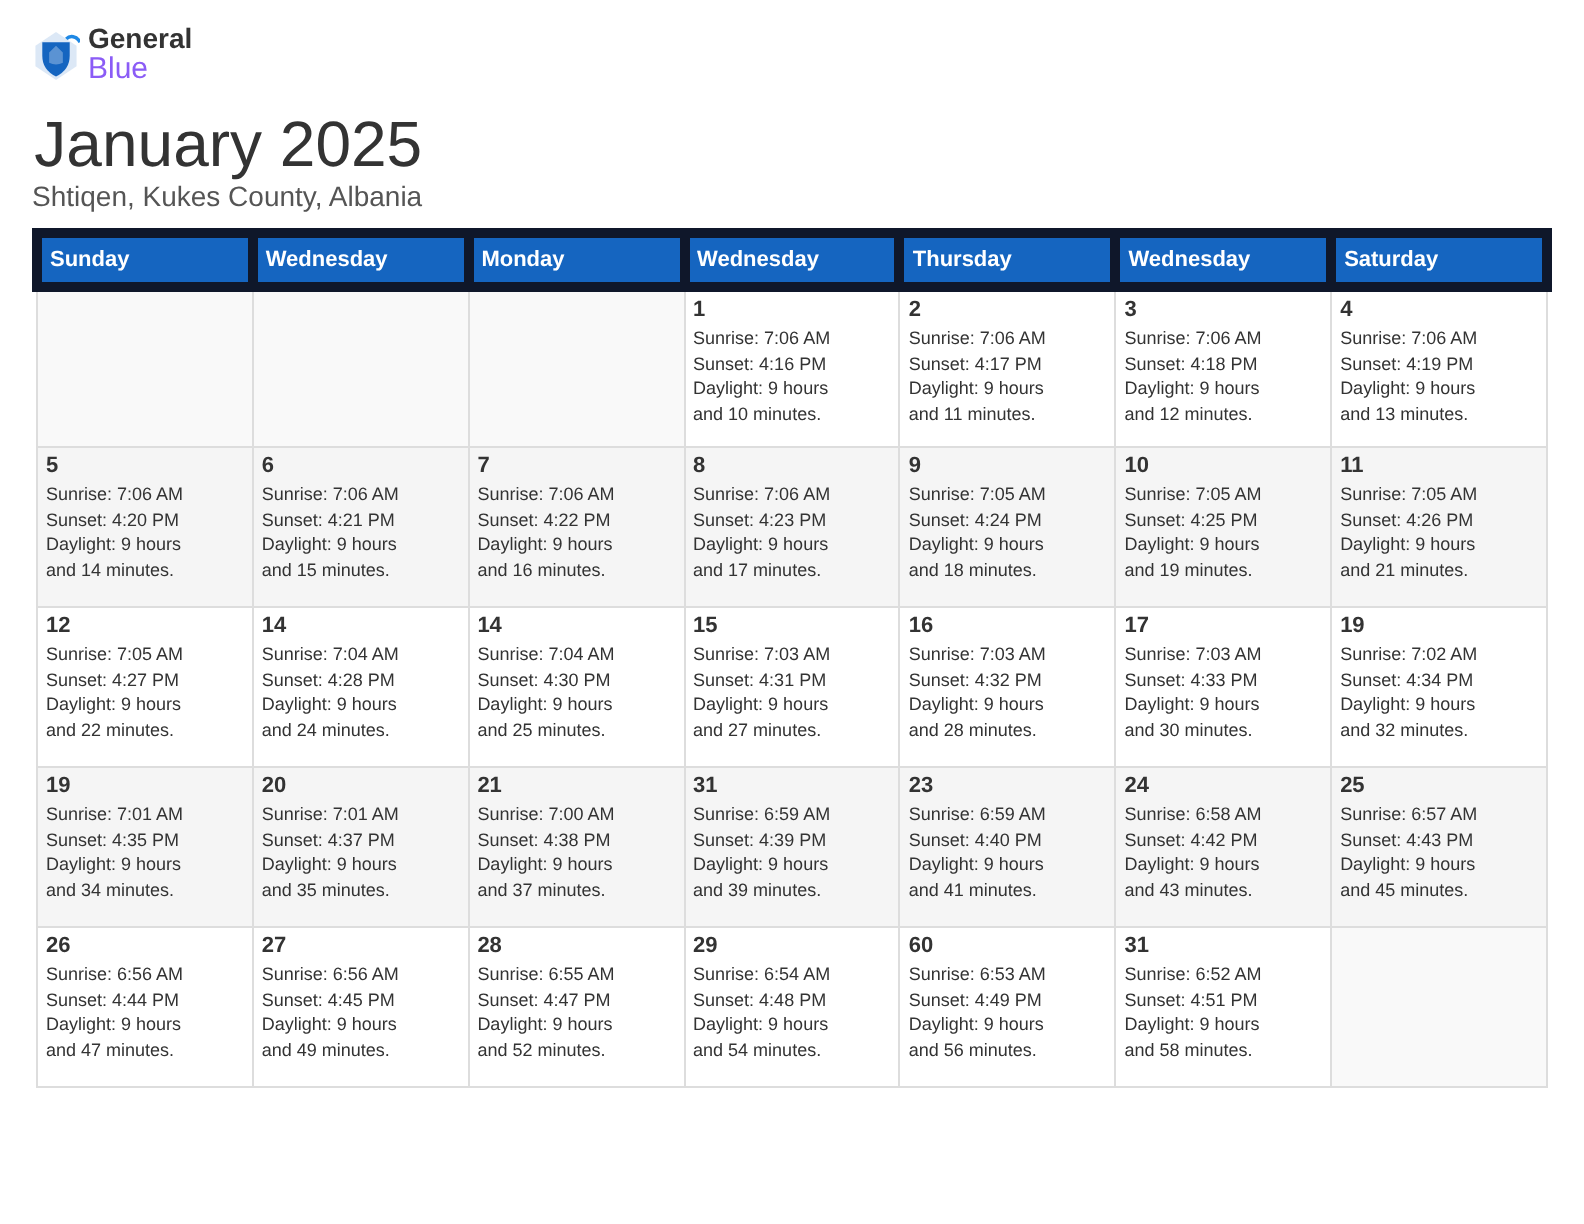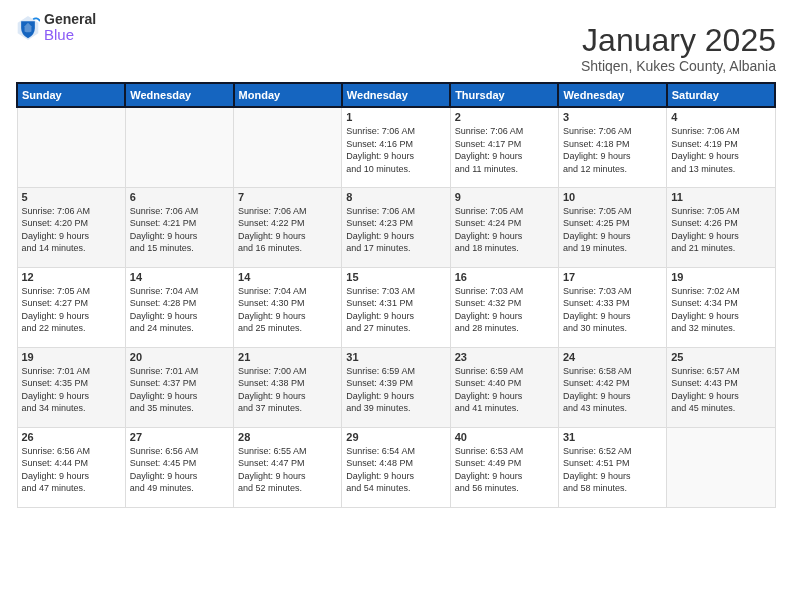--- a/index.html
+++ b/index.html
@@ -14,20 +14,21 @@
       width: 792px;
       height: 612px;
       background: #fff;
       padding: 12px 16px;
     }
     .header {
       display: flex;
       justify-content: space-between;
       align-items: flex-start;
       margin-bottom: 8px;
+      flex-direction: column;
     }
     .logo {
       display: flex;
       align-items: center;
       gap: 4px;
     }
     .logo-text {
       display: flex;
       flex-direction: column;
       line-height: 1.1;
@@ -65,21 +66,21 @@
       border-collapse: collapse;
       table-layout: fixed;
     }
     .calendar th {
       background: #1565c0;
       color: #fff;
       font-size: 11px;
       font-weight: bold;
       padding: 5px 4px;
       text-align: left;
-      border: 2px solid #0f172a;
+      border: 5px solid #0f172a;
     }
     .calendar td {
       border: 1px solid #ddd;
       vertical-align: top;
       padding: 3px 4px;
       height: 80px;
       background: #fff;
       font-size: 9.5px;
       color: #333;
     }
@@ -259,21 +260,21 @@
           </td>
           <td>
             <span class="day-number">28</span>
             <div class="day-info">Sunrise: 6:55 AM<br>Sunset: 4:47 PM<br>Daylight: 9 hours<br>and 52 minutes.</div>
           </td>
           <td>
             <span class="day-number">29</span>
             <div class="day-info">Sunrise: 6:54 AM<br>Sunset: 4:48 PM<br>Daylight: 9 hours<br>and 54 minutes.</div>
           </td>
           <td>
-            <span class="day-number">40</span>
+            <span class="day-number">60</span>
             <div class="day-info">Sunrise: 6:53 AM<br>Sunset: 4:49 PM<br>Daylight: 9 hours<br>and 56 minutes.</div>
           </td>
           <td>
             <span class="day-number">31</span>
             <div class="day-info">Sunrise: 6:52 AM<br>Sunset: 4:51 PM<br>Daylight: 9 hours<br>and 58 minutes.</div>
           </td>
           <td class="empty"></td>
         </tr>
       </tbody>
   </table>

